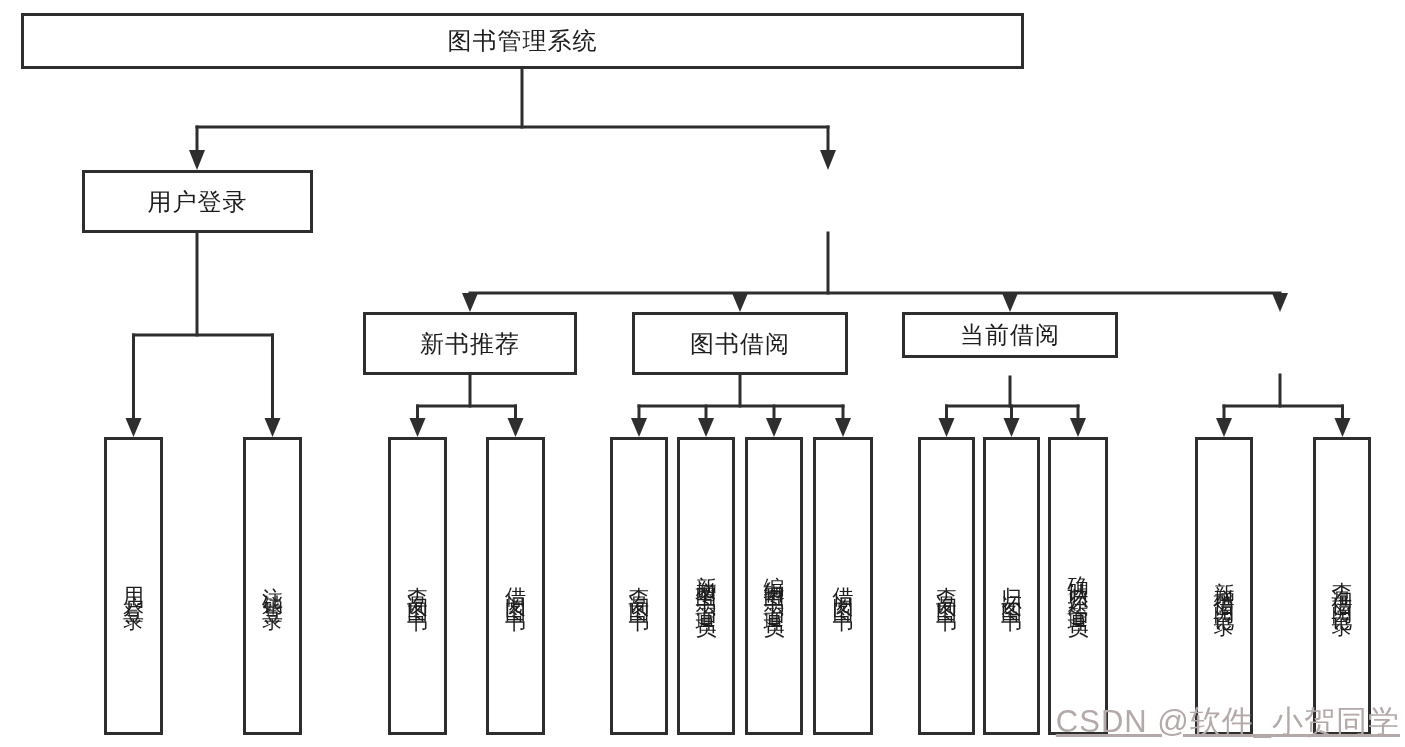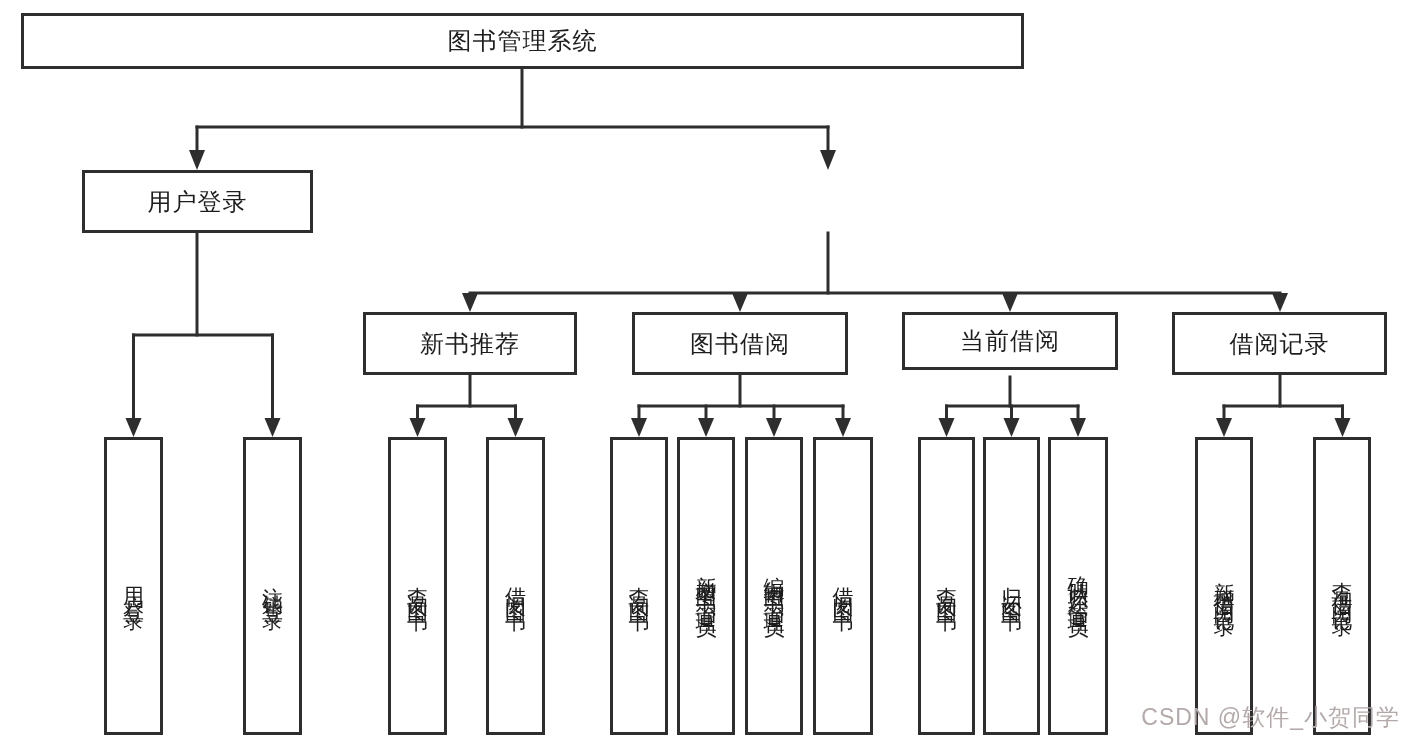--- a/index.html
+++ b/index.html
@@ -26,25 +26,26 @@
     border:3px solid var(--line,#2e2e2e);
     background:#fff;
     display:flex;align-items:center;justify-content:center;
     writing-mode:vertical-rl;
     font-size:21px;letter-spacing:8px;
     color:var(--text,#1d1d1d);
     top:437px;height:298px;
   }
   #watermark{
     position:absolute;
-    right:5px;bottom:14px;
-    font-size:23px;letter-spacing:1px;
+    right:5px;bottom:4px;
+    font-size:31px;letter-spacing:1px;
     color:var(--wm,#b4a9a9);
     pointer-events:none;
     white-space:nowrap;
+    text-decoration:underline;
   }
 </style>
 </head>
 <body>
 
 <div id="canvas" style="--line: #2e2e2e; --text: #1d1d1d; --wm: #b4a9a9; --bg: #ffffff;">
 
   <svg id="connectors" viewBox="0 0 1405 747" xmlns="http://www.w3.org/2000/svg">
     <g stroke="#2e2e2e" stroke-width="3" stroke-linecap="square" fill="none">
 
@@ -106,22 +107,21 @@
       <polygon points="1334.5,418 1350.5,418 1342.5,437"></polygon>
     </g>
   </svg>
 
   <div class="hbox" style="left:21px;top:13px;width:1003px;height:56px;">图书管理系统</div>
 
   <div class="hbox" style="left:82px;top:170px;width:231px;height:63px;">用户登录</div>
 
   <div class="hbox" style="left:363px;top:312px;width:214px;height:63px;">新书推荐</div>
   <div class="hbox" style="left:632px;top:312px;width:216px;height:63px;">图书借阅</div>
-  <div class="hbox" style="left:902px;top:312px;width:216px;height:58px;">当前借阅</div>
-  <div class="hbox" style="left:1172px;top:312px;width:215px;height:63px;">借阅记录</div>
+  <div class="hbox" style="left:902px;top:312px;width:216px;height:46px;">当前借阅</div>
 
   <div class="vbox" style="left:104px;width:59px;">用户登录</div>
   <div class="vbox" style="left:243px;width:59px;">注销登录</div>
 
   <div class="vbox" style="left:388px;width:59px;">查询图书</div>
   <div class="vbox" style="left:486px;width:59px;">借阅图书</div>
 
   <div class="vbox" style="left:610px;width:58px;">查询图书</div>
   <div class="vbox" style="left:677px;width:58px;letter-spacing:6px;">新增图书（管理员）</div>
   <div class="vbox" style="left:745px;width:58px;letter-spacing:6px;">编辑图书（管理员）</div>

